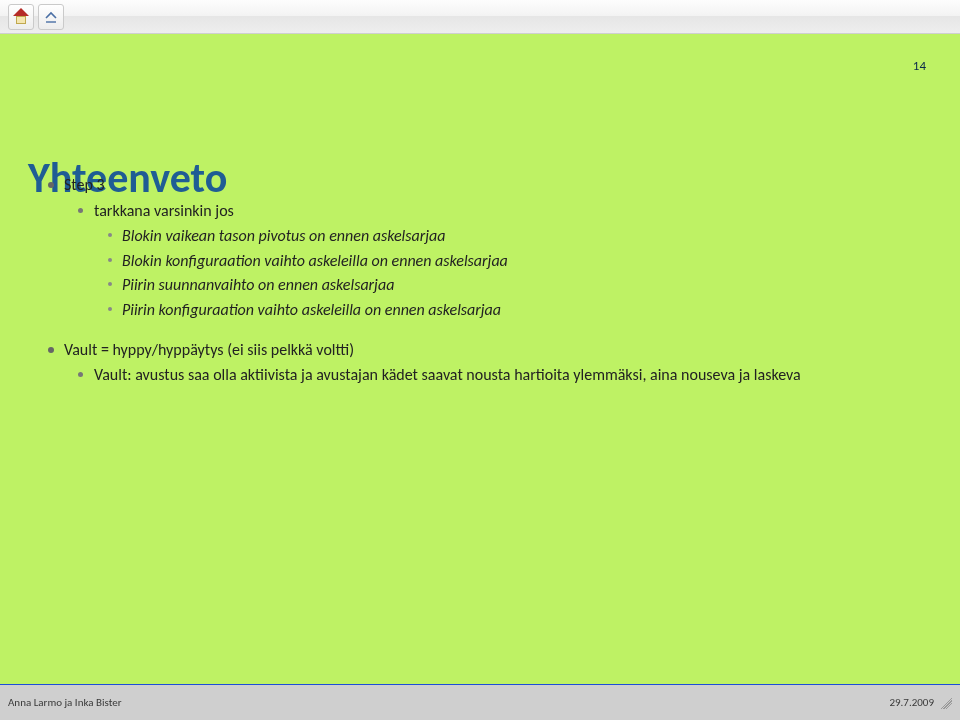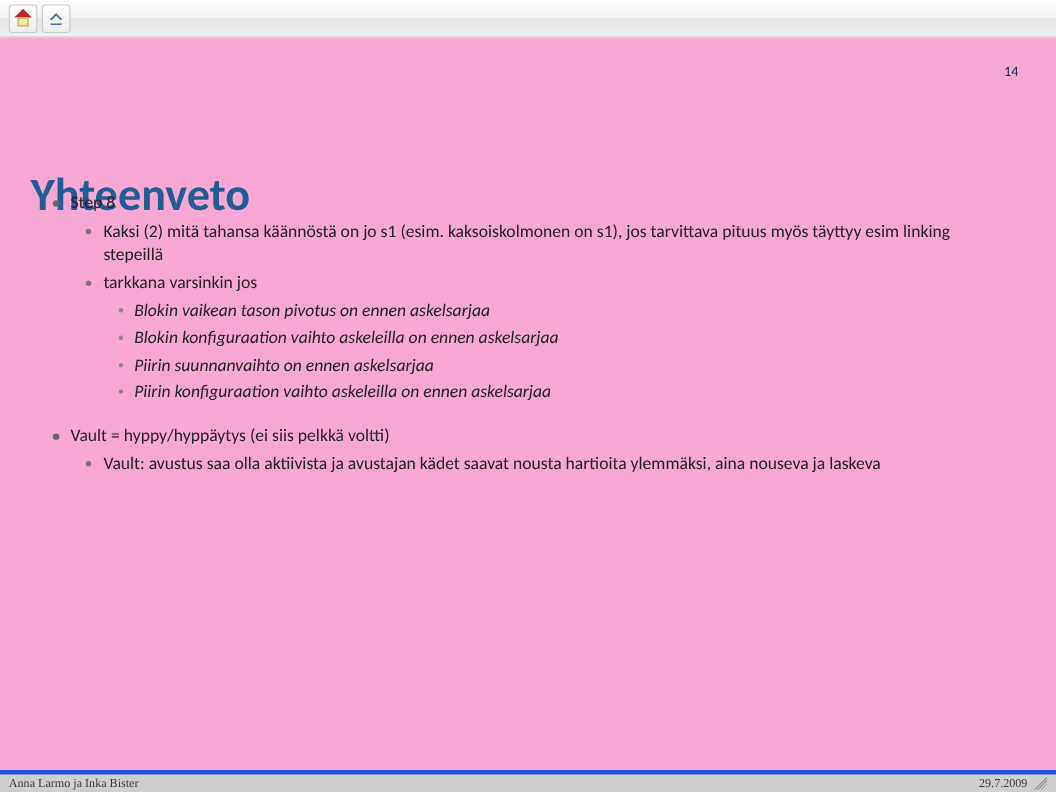--- a/index.html
+++ b/index.html
@@ -57,21 +57,21 @@
     border: 1px solid #c0a84f;
     box-sizing: border-box;
   }
   .tb-btn svg { display: block; }
   .slide-page {
     position: absolute;
     top: 34px;
     left: 0;
     right: 0;
     bottom: 20px;
-    background: #f9a8d4;
+    background: #bef264;
     box-sizing: border-box;
   }
   .page-number {
     position: absolute;
     top: 24px;
     right: 34px;
     color: #0b2a4a;
     font-size: 13px;
   }
   .title {
@@ -149,31 +149,30 @@
     width: 4px;
     height: 4px;
     background: #888;
     border-radius: 50%;
   }
   .footer {
     position: absolute;
     left: 0;
     right: 0;
     bottom: 0;
-    height: 20px;
+    height: 36px;
     background: #cfcfcf;
     display: flex;
     align-items: center;
     font-size: 11px;
     color: #3a3a3a;
     padding: 0 8px;
     box-sizing: border-box;
-    border-top: 4px solid #1d4ed8;
+    border-top: 1px solid #1d4ed8;
     justify-content: space-between;
-    font-family: Liberation Serif, serif;
   }
   .footer-right {
     display: flex;
     align-items: flex-end;
     gap: 6px;
   }
   .resize-grip {
     width: 12px;
     height: 12px;
     background:
@@ -199,25 +198,22 @@
   </div>
 </div>
 
 <div class="slide-page">
   <div class="page-number">14</div>
   <div class="title">Yhteenveto</div>
 
   <div class="content">
     <ul class="l0">
       <li>
-        <span>Step 8</span>
+        <span>Step 3</span>
         <ul class="l1">
-          <li>
-            <span>Kaksi (2) mitä tahansa käännöstä on jo s1 (esim. kaksoiskolmonen on s1), jos tarvittava pituus myös täyttyy esim linking stepeillä</span>
-          </li>
           <li>
             <span>tarkkana varsinkin jos</span>
             <ul class="l2">
               <li><span>Blokin vaikean tason pivotus on ennen askelsarjaa</span></li>
               <li><span>Blokin konfiguraation vaihto askeleilla on ennen askelsarjaa</span></li>
               <li><span>Piirin suunnanvaihto on ennen askelsarjaa</span></li>
               <li><span>Piirin konfiguraation vaihto askeleilla on ennen askelsarjaa</span></li>
             </ul>
           </li>
         </ul>

